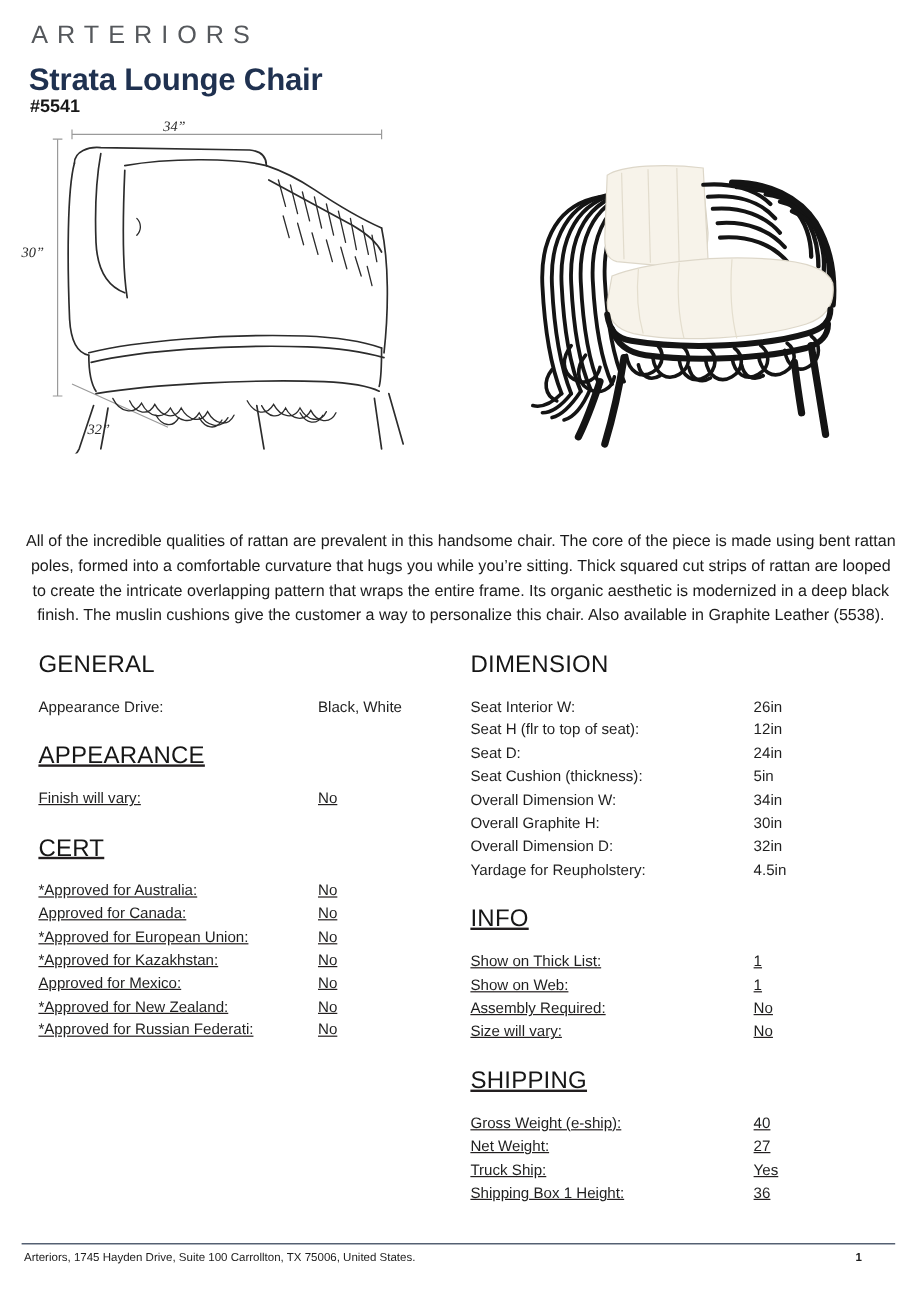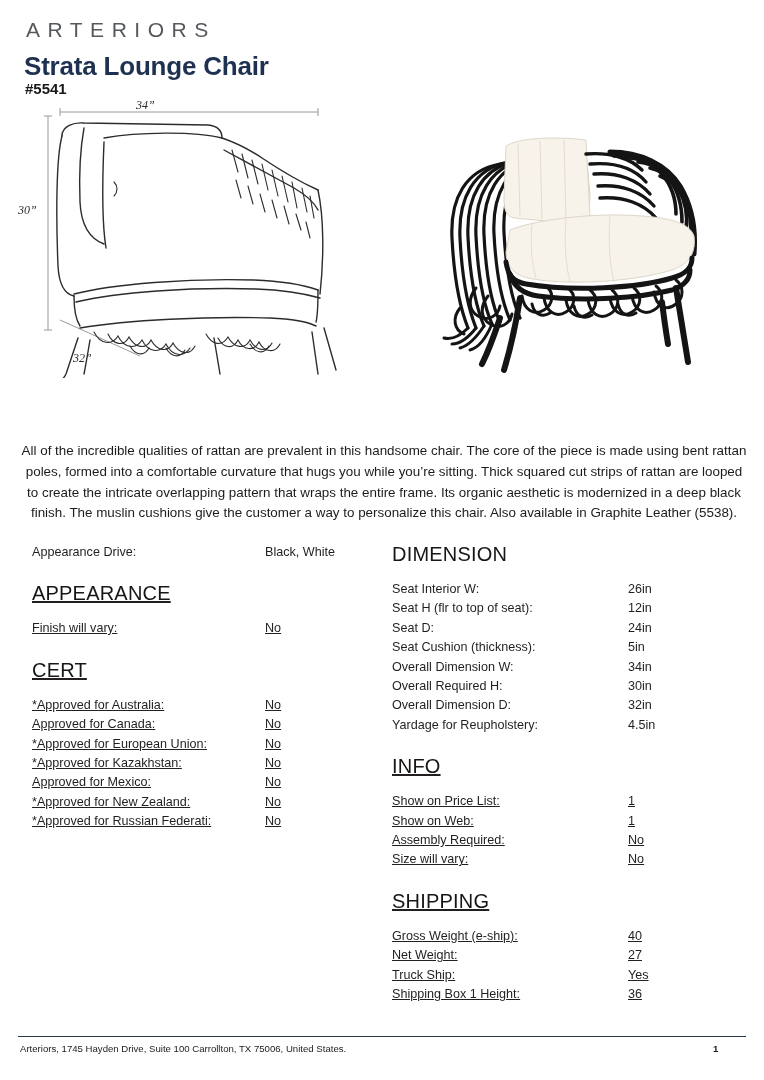--- a/index.html
+++ b/index.html
@@ -305,20 +305,21 @@
         <path d="M86 206 C80 224 74 240 68 252"></path>
       </g>
     </svg>
   </div>
 
   <p class="description">All of the incredible qualities of rattan are prevalent in this handsome chair. The core of the piece is made using bent rattan poles, formed into a comfortable curvature that hugs you while you’re sitting. Thick squared cut strips of rattan are looped to create the intricate overlapping pattern that wraps the entire frame. Its organic aesthetic is modernized in a deep black finish. The muslin cushions give the customer a way to personalize this chair. Also available in Graphite Leather (5538).</p>
 
   <div class="col-left">
 
     <div class="section">
+      <div class="section-title">GENERAL</div>
       <div class="spec-row">
         <span class="spec-label">Appearance Drive:</span>
         <span class="spec-value">Black, White</span>
       </div>
     </div>
 
     <div class="section">
       <div class="section-title">APPEARANCE</div>
       <div class="spec-row">
         <span class="spec-label">Finish will vary:</span>
@@ -378,37 +379,37 @@
       </div>
       <div class="spec-row">
         <span class="spec-label">Seat Cushion (thickness):</span>
         <span class="spec-value">5in</span>
       </div>
       <div class="spec-row">
         <span class="spec-label">Overall Dimension W:</span>
         <span class="spec-value">34in</span>
       </div>
       <div class="spec-row">
-        <span class="spec-label">Overall Required H:</span>
+        <span class="spec-label">Overall Graphite H:</span>
         <span class="spec-value">30in</span>
       </div>
       <div class="spec-row">
         <span class="spec-label">Overall Dimension D:</span>
         <span class="spec-value">32in</span>
       </div>
       <div class="spec-row">
         <span class="spec-label">Yardage for Reupholstery:</span>
         <span class="spec-value">4.5in</span>
       </div>
     </div>
 
     <div class="section">
       <div class="section-title">INFO</div>
       <div class="spec-row">
-        <span class="spec-label">Show on Price List:</span>
+        <span class="spec-label">Show on Thick List:</span>
         <span class="spec-value">1</span>
       </div>
       <div class="spec-row">
         <span class="spec-label">Show on Web:</span>
         <span class="spec-value">1</span>
       </div>
       <div class="spec-row">
         <span class="spec-label">Assembly Required:</span>
         <span class="spec-value">No</span>
       </div>

